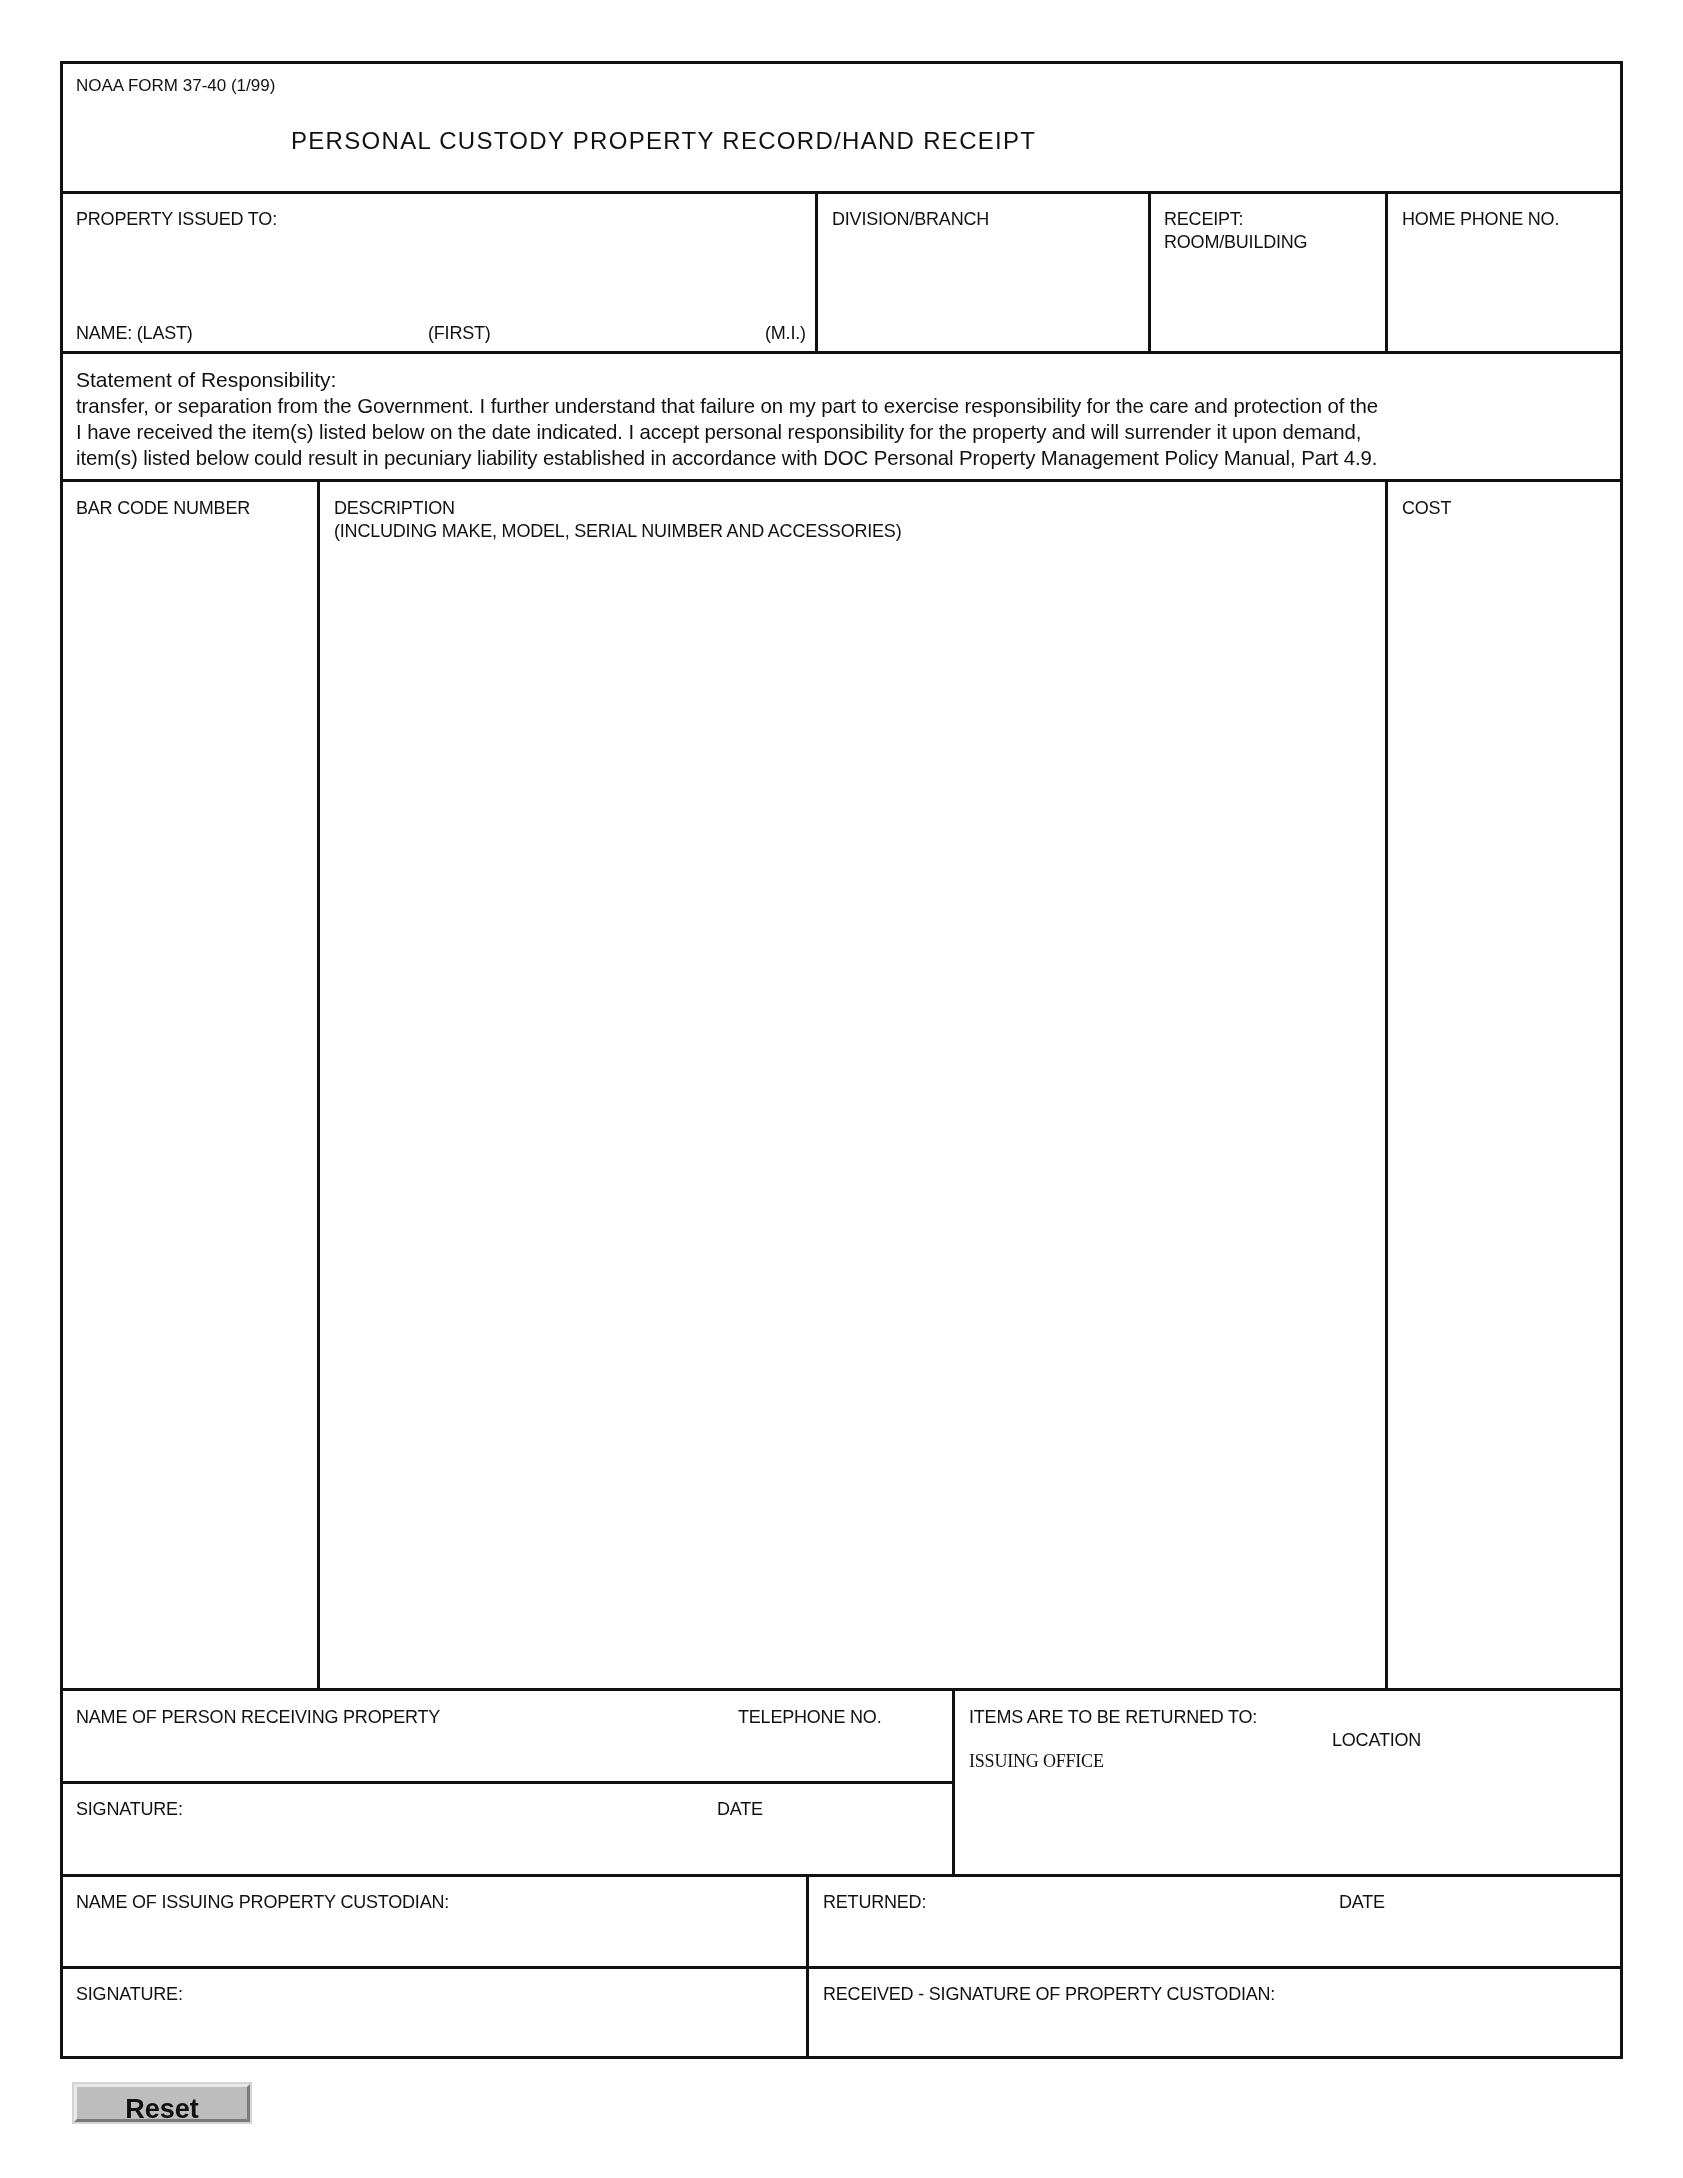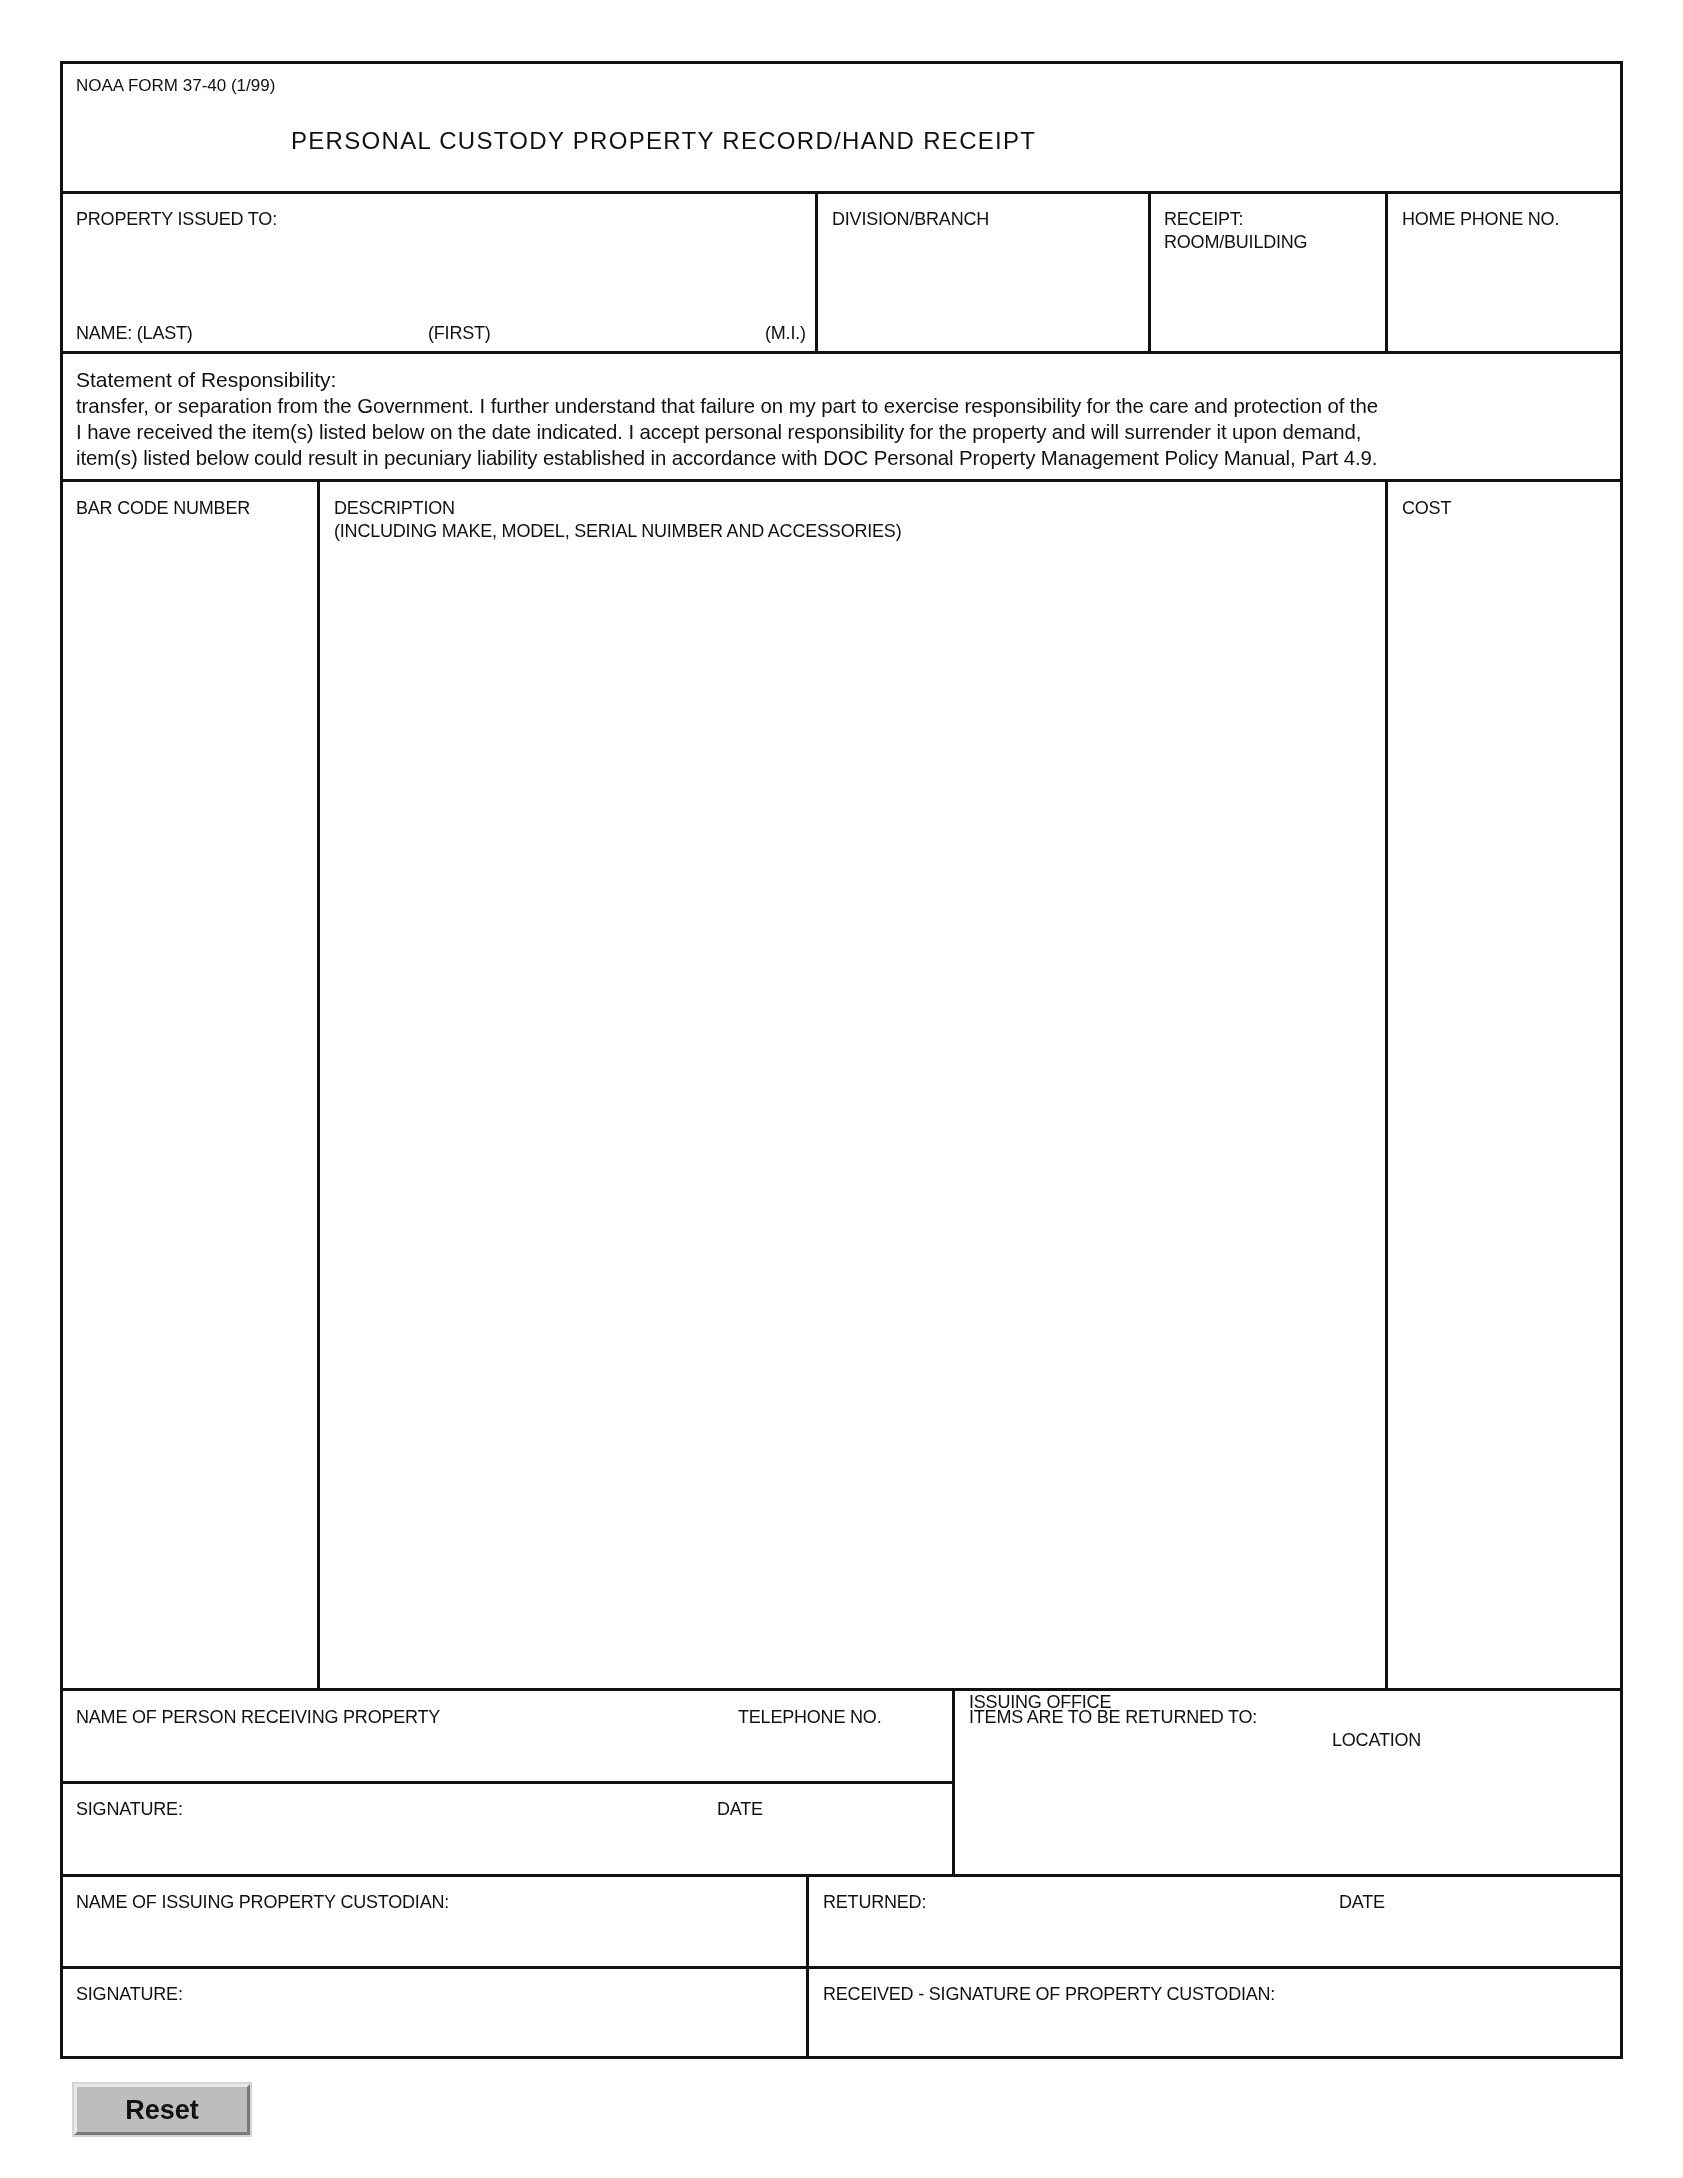--- a/index.html
+++ b/index.html
@@ -25,21 +25,21 @@
       font-size: 24px; line-height: 40px; white-space: nowrap; letter-spacing: 1.3px;
       font-family: "Liberation Sans", sans-serif;
     }
     .stmt-head { position: absolute; left: 76px; top: 367px; font-size: 21px; line-height: 26px; white-space: nowrap; }
     .stmt-body {
       position: absolute; left: 76px; top: 393px; width: 1535px;
       font-size: 20.4px; line-height: 26px; letter-spacing: -0.1px;
     }
     .stmt-body span { display: block; white-space: nowrap; }
     .reset-btn {
-      position: absolute; left: 74px; top: 2084px; width: 176px; height: 51px;
+      position: absolute; left: 74px; top: 2084px; width: 176px; height: 38px;
       background: #bdbdbd; box-sizing: border-box;
       border-top: 3px solid #e8e8e8; border-left: 3px solid #e8e8e8;
       border-bottom: 3px solid #7a7a7a; border-right: 3px solid #7a7a7a;
       outline: 2px solid #d4d4d4;
       font-family: "Liberation Sans", sans-serif; font-weight: bold; font-size: 27px;
       color: #111; text-align: center; line-height: 44px; cursor: pointer; padding: 0;
     }
   </style>
 </head>
 <body>
@@ -108,21 +108,21 @@
   <div class="lbl" style="left:738px; top:1706px;">TELEPHONE NO.</div>
   <input class="field" type="text" style="left: 75px; top: 1735px; width: 644px; height: 40px;" value="">
   <input class="field" type="text" style="left: 736px; top: 1735px; width: 213px; height: 40px;" value="">
 
   <div class="lbl" style="left:76px; top:1798px;">SIGNATURE:</div>
   <div class="lbl" style="left:717px; top:1798px;">DATE</div>
   <input class="field" type="text" style="left: 75px; top: 1828px; width: 624px; height: 40px;" value="">
   <input class="field" type="text" style="left: 715px; top: 1828px; width: 234px; height: 40px;" value="">
 
   <div class="lbl" style="left:969px; top:1706px;">ITEMS ARE TO BE RETURNED TO:</div>
-  <div class="lbl" style="left:969px; top:1691px;">ISSUING OFFICE</div>
+  <div class="lbl" style="left:969px; top:1750px;font-family:Liberation Serif, serif;">ISSUING OFFICE</div>
   <div class="lbl" style="left:1332px; top:1729px;">LOCATION</div>
   <textarea class="field" style="left: 967px; top: 1757px; width: 351px; height: 111px;" value=""></textarea>
   <textarea class="field" style="left: 1330px; top: 1757px; width: 285px; height: 111px;" value=""></textarea>
 
   <div class="lbl" style="left:76px; top:1891px;">NAME OF ISSUING PROPERTY CUSTODIAN:</div>
   <input class="field" type="text" style="left: 75px; top: 1921px; width: 725px; height: 40px;" value="">
 
   <div class="lbl" style="left:823px; top:1891px;">RETURNED:</div>
   <div class="lbl" style="left:1339px; top:1891px;">DATE</div>
   <input class="field" type="text" style="left: 822px; top: 1921px; width: 495px; height: 40px;" value="">

